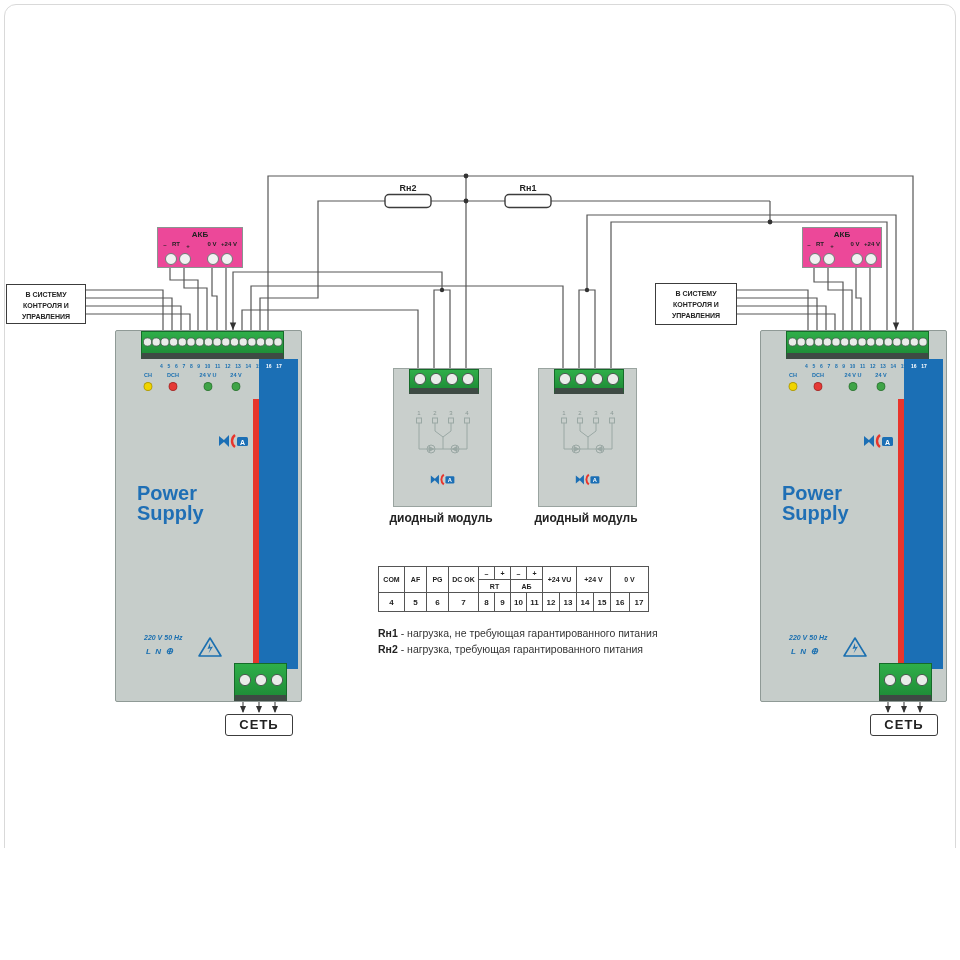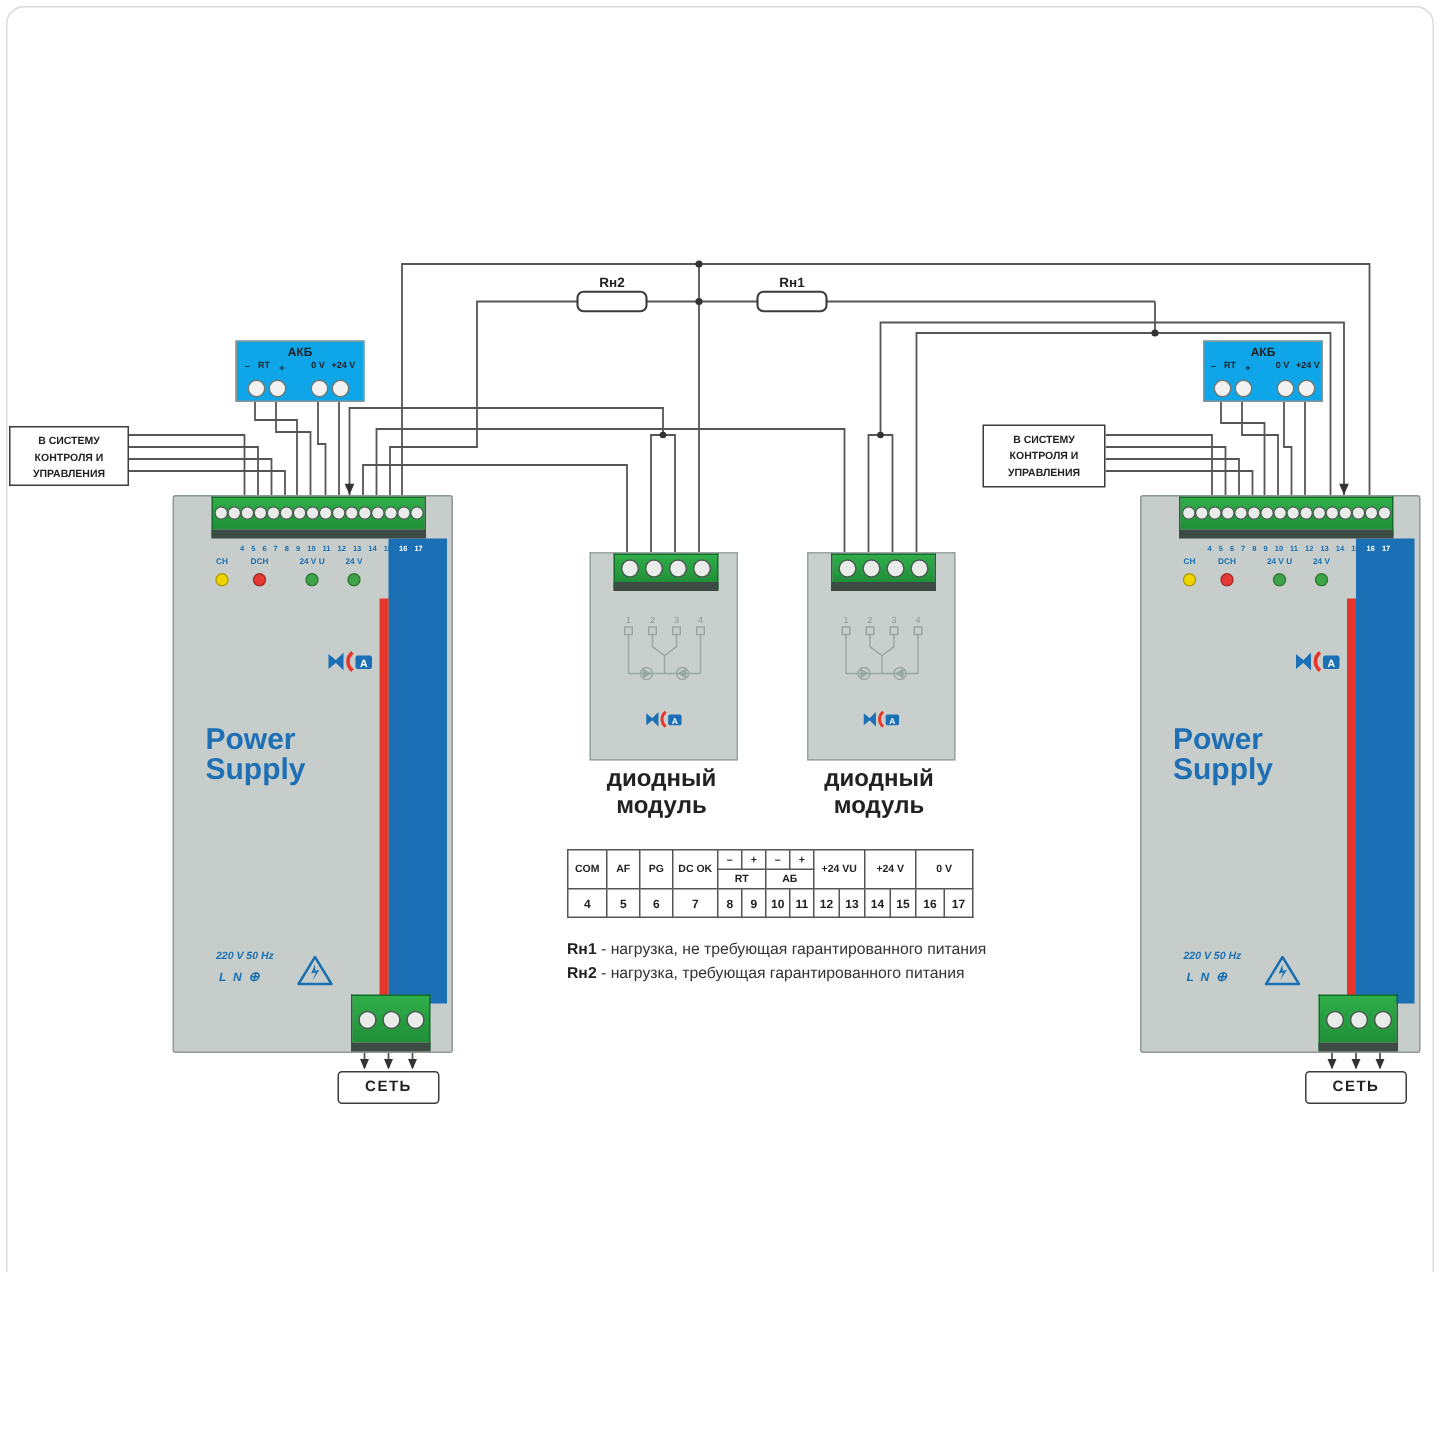--- a/index.html
+++ b/index.html
@@ -14,26 +14,26 @@
   .tstrip{background:linear-gradient(#2fae49,#1f8f38);border:1px solid #156b29;border-bottom:6px solid #3e4a44;box-sizing:border-box;}
   .num-row{display:flex;justify-content:space-between;font-size:5px;font-weight:bold;color:#1a6fb0;}
   .num-row .onblue{color:#fff;}
   .ledlbl{font-size:5.5px;font-weight:bold;color:#1a6fb0;transform:translateX(-50%);white-space:nowrap;}
   .led{width:7px;height:7px;border-radius:50%;transform:translateX(-50%);border:1px solid rgba(0,0,0,.25);}
   .psu-title{color:#1f6fb5;font-weight:bold;font-size:20px;line-height:1.0;}
   .rating{color:#1a6fb0;font-weight:bold;font-size:7px;white-space:nowrap;font-style:italic;}
   
   .wirebox{background:#fff;border:1.2px solid #3c3c3c;color:#222;text-align:center;box-sizing:border-box;}
   .ctrl-box{font-size:7px;font-weight:bold;line-height:1.55;padding-top:5px;}
-  .net-box{font-size:10px;font-weight:bold;letter-spacing:1px;line-height:20px;}
-  .akb{background:#0ea5e9;border:1px solid #8a9490;box-sizing:border-box;}
+  .net-box{font-size:13px;font-weight:bold;letter-spacing:1px;line-height:20px;}
+  .akb{background:#ec4899;border:1px solid #8a9490;box-sizing:border-box;}
   .akb-title{font-size:8px;font-weight:bold;color:#222;text-align:center;}
   .akb-lbl{font-size:6px;font-weight:bold;color:#222;transform:translateX(-50%);white-space:nowrap;}
   .module{background:#c9cfcc;border:1px solid #9aa4a0;}
-  .mod-caption{font-size:16px;font-weight:bold;color:#222;text-align:center;}
+  .mod-caption{font-size:12px;font-weight:bold;color:#222;text-align:center;}
   .res-lbl{font-size:9px;font-weight:bold;color:#222;transform:translateX(-50%);}
   
   table.tt{border-collapse:collapse;table-layout:fixed;font-family:"Liberation Sans",sans-serif;}
   table.tt td{border:1px solid #555;text-align:center;padding:0;color:#222;}
   table.tt .h{font-size:7px;font-weight:bold;height:12px;}
   table.tt .h2{font-size:7px;font-weight:bold;height:24px;}
   table.tt .n{font-size:8px;font-weight:bold;height:18px;}
   .legend-line{font-size:10.5px;color:#333;}
   .legend-line b{color:#222;}
 </style>

